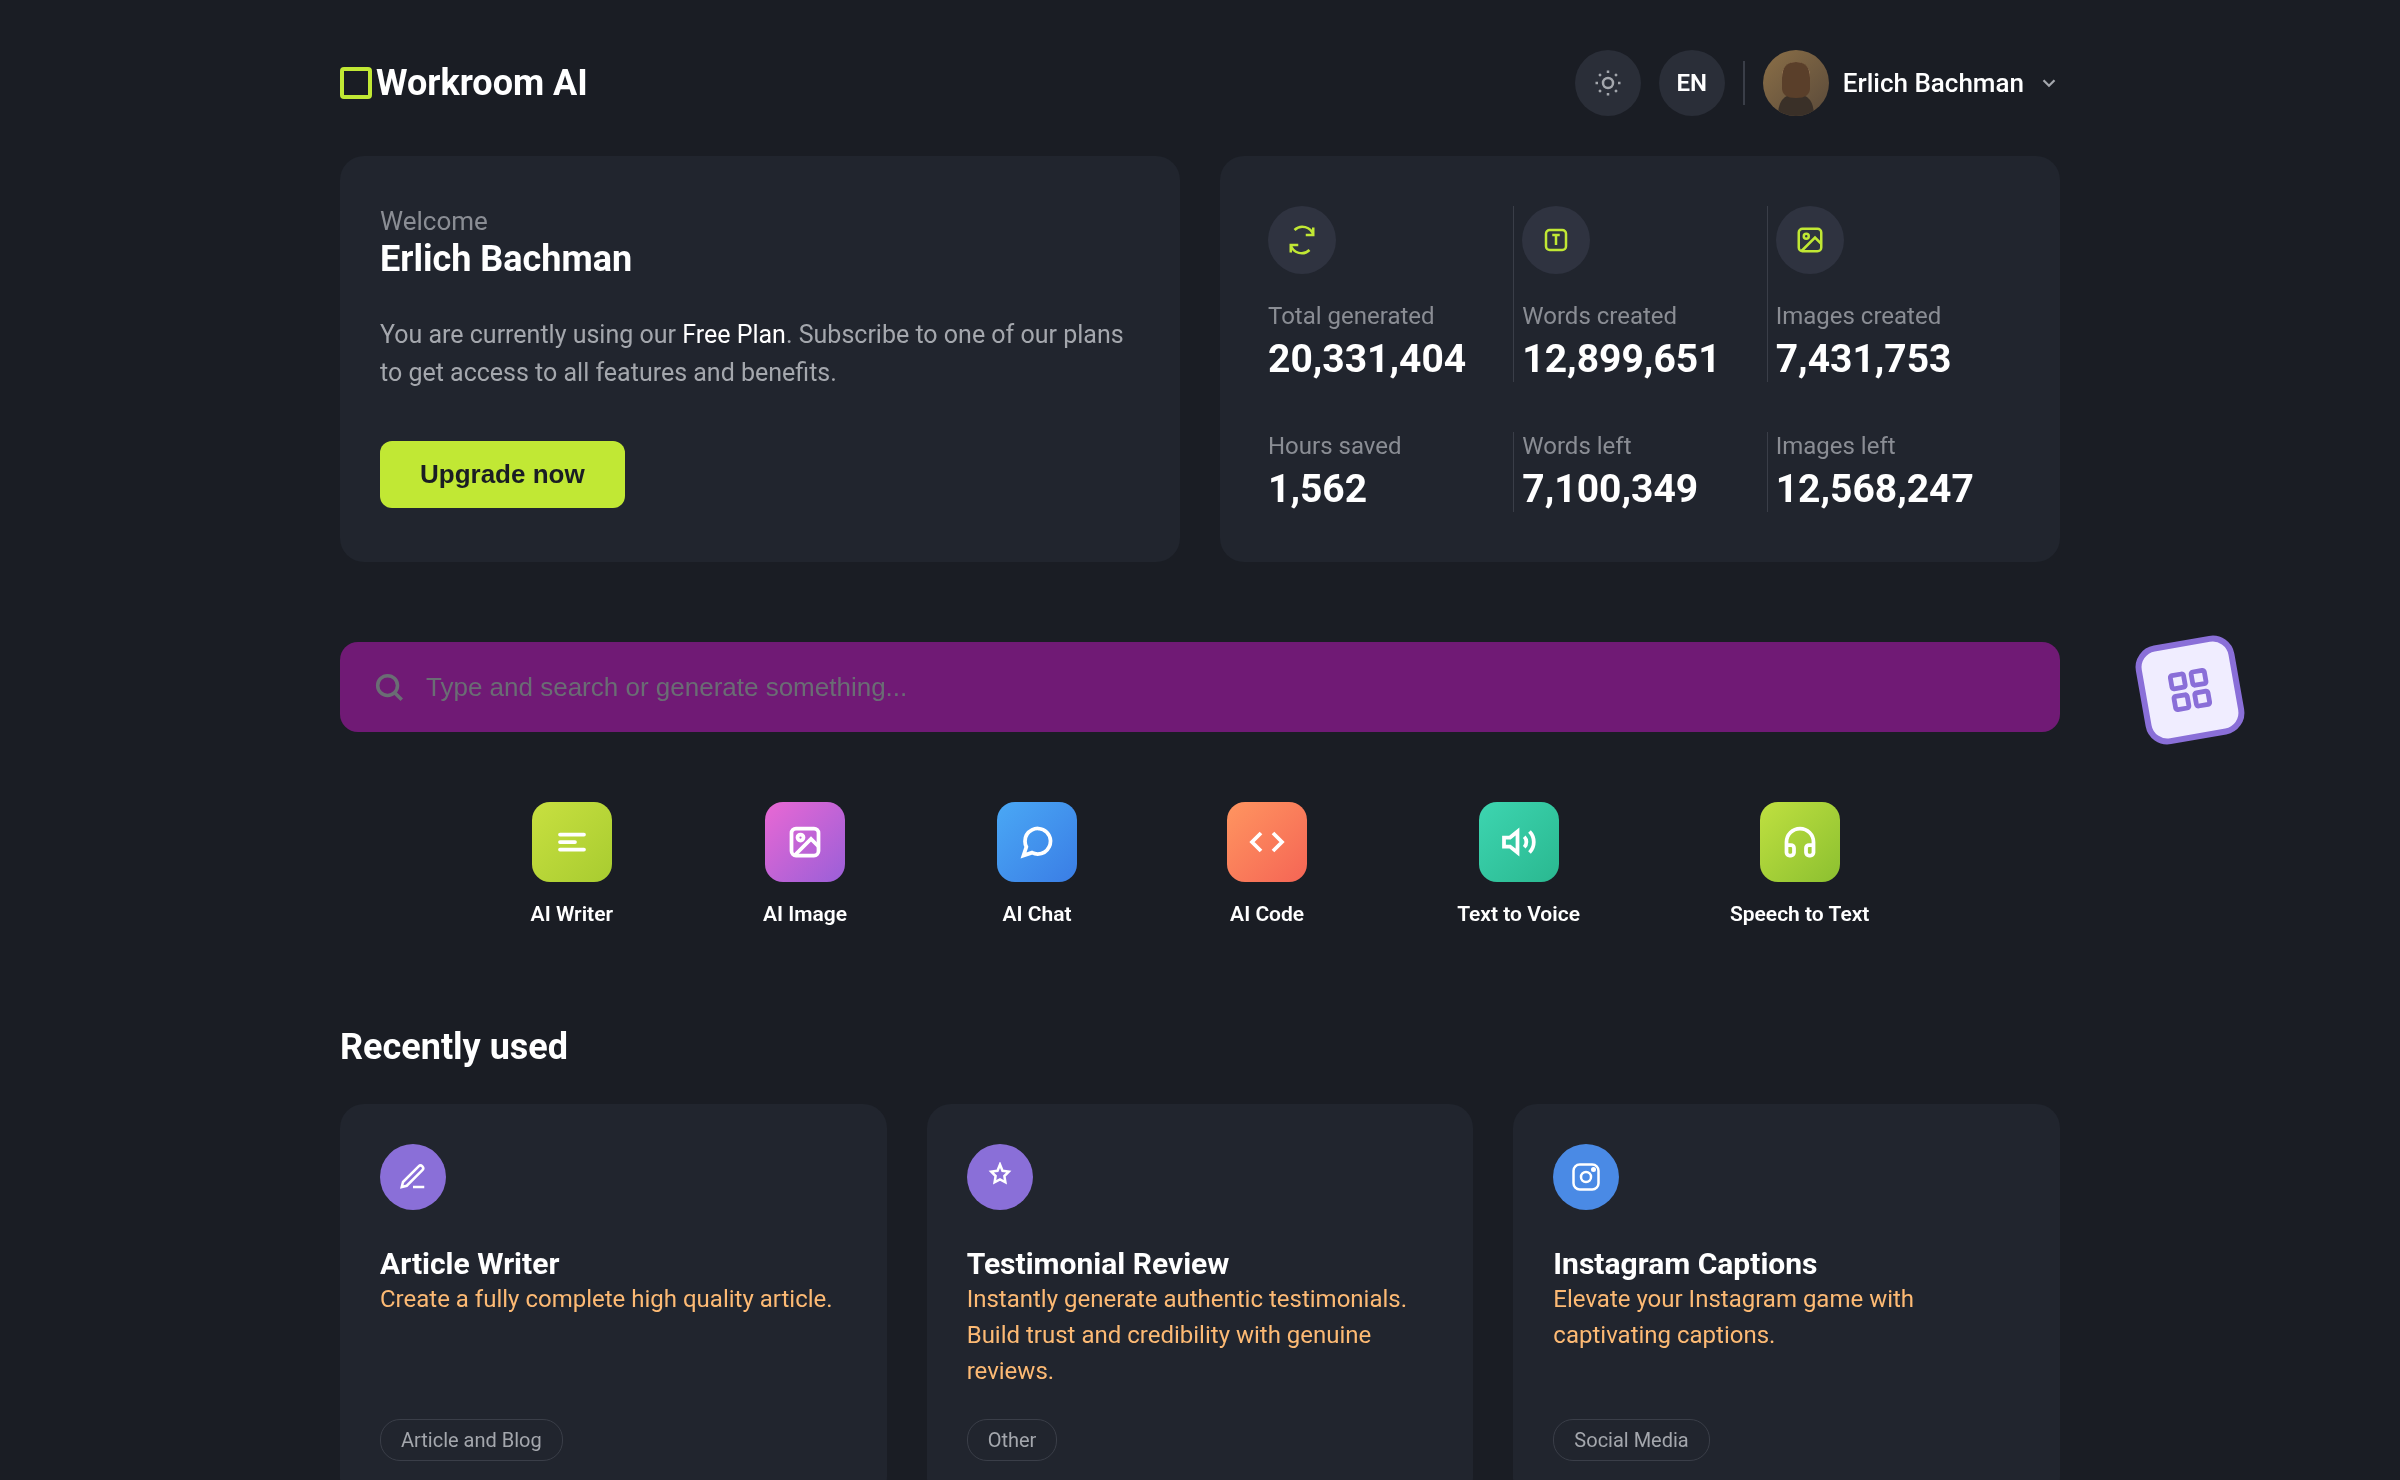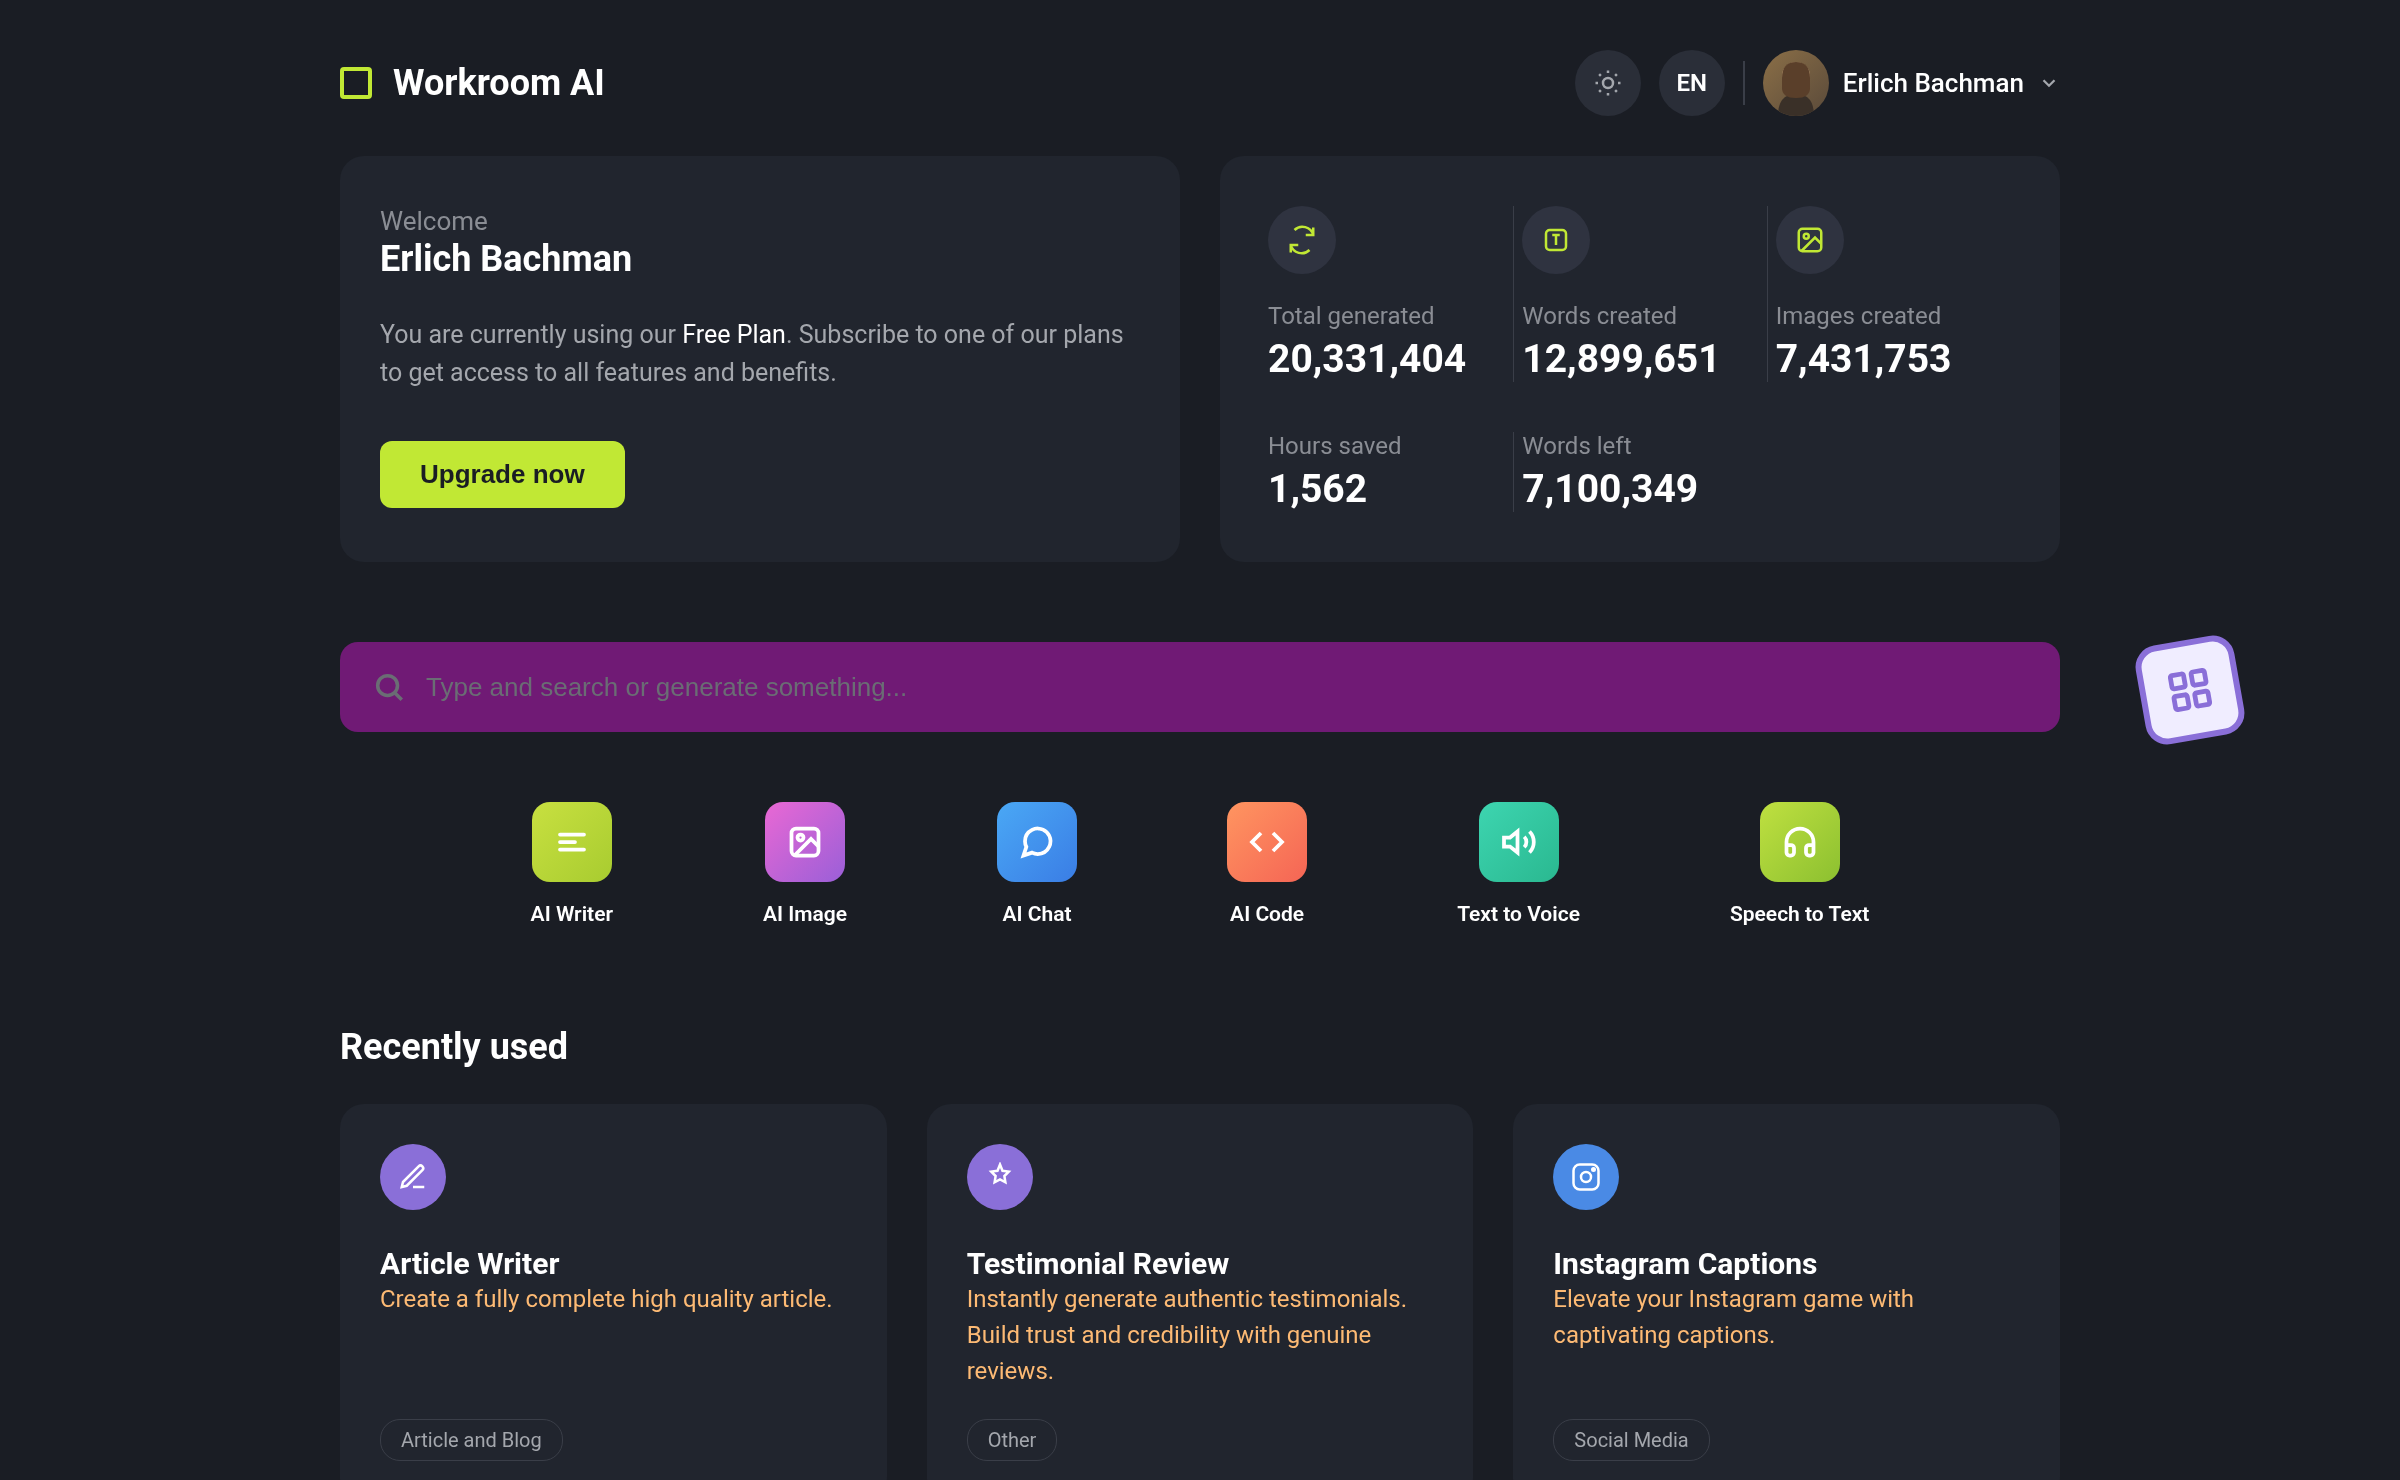--- a/index.html
+++ b/index.html
@@ -21,21 +21,21 @@
 .header {
   display: flex;
   justify-content: space-between;
   align-items: center;
   margin-bottom: 40px;
 }
 
 .logo {
   display: flex;
   align-items: center;
-  gap: 21px;
+  gap: 4px;
   font-size: 36px;
   font-weight: 700;
 }
 
 .logo-icon {
   width: 32px;
   height: 32px;
   border: 4px solid #c1e834;
   border-radius: 4px;
   display: inline-block;
@@ -393,20 +393,24 @@
       <div class="stat-value">7,431,753</div>
     </div>
     <div class="stat stat-bottom">
       <div class="stat-label">Hours saved</div>
       <div class="stat-value">1,562</div>
     </div>
     <div class="stat stat-bottom">
       <div class="stat-label">Words left</div>
       <div class="stat-value">7,100,349</div>
     </div>
+    <div class="stat stat-bottom">
+      <div class="stat-label">Images left</div>
+      <div class="stat-value">12,568,247</div>
+    </div>
   </div>
 </div>
 
 <div class="search-bar">
   <svg width="34" height="34" viewBox="0 0 24 24" fill="none" stroke="#6a6d74" stroke-width="2.5">
       <circle cx="11" cy="11" r="7"></circle>
       <path d="M21 21l-5-5"></path>
     </svg>
   <input class="search-input" placeholder="Type and search or generate something..." style="">
 </div>

